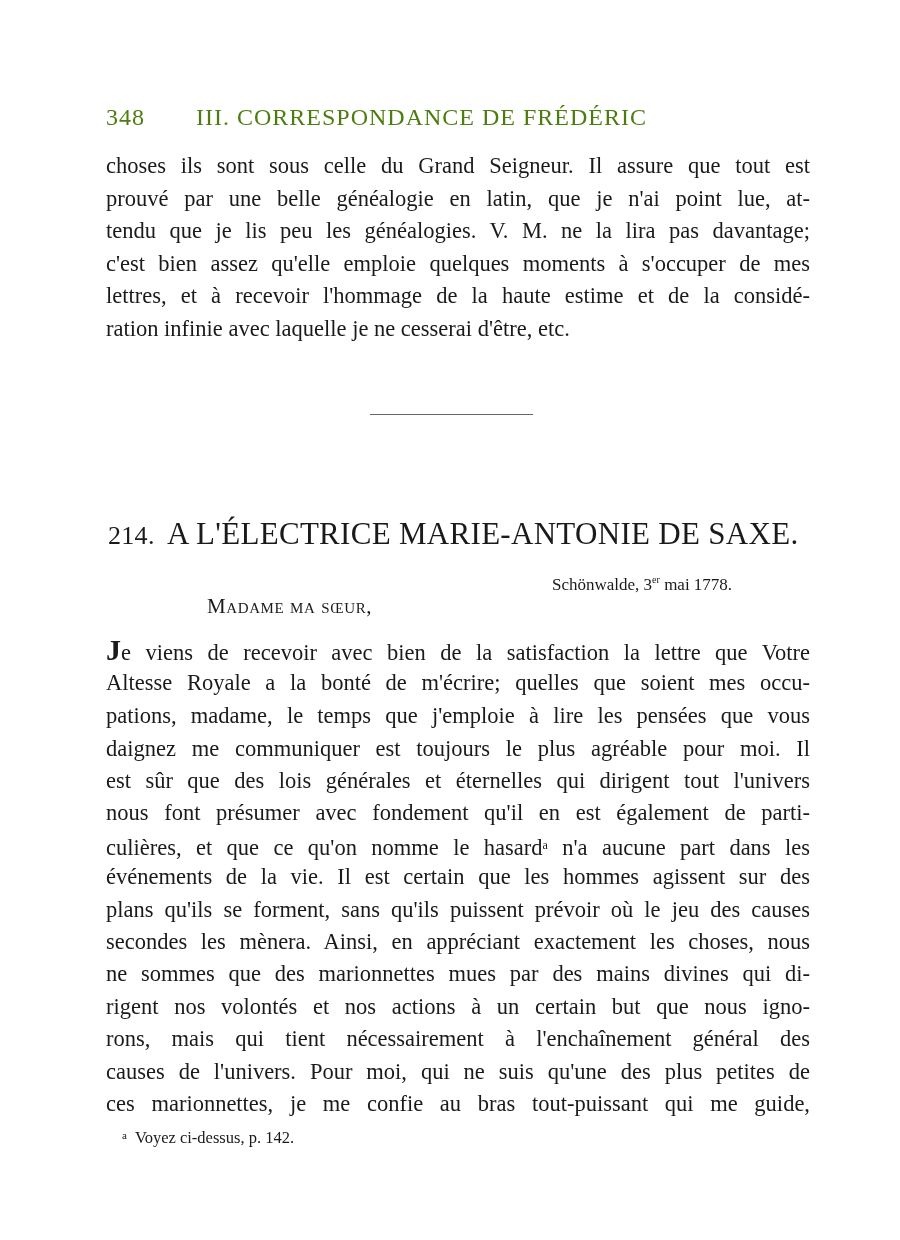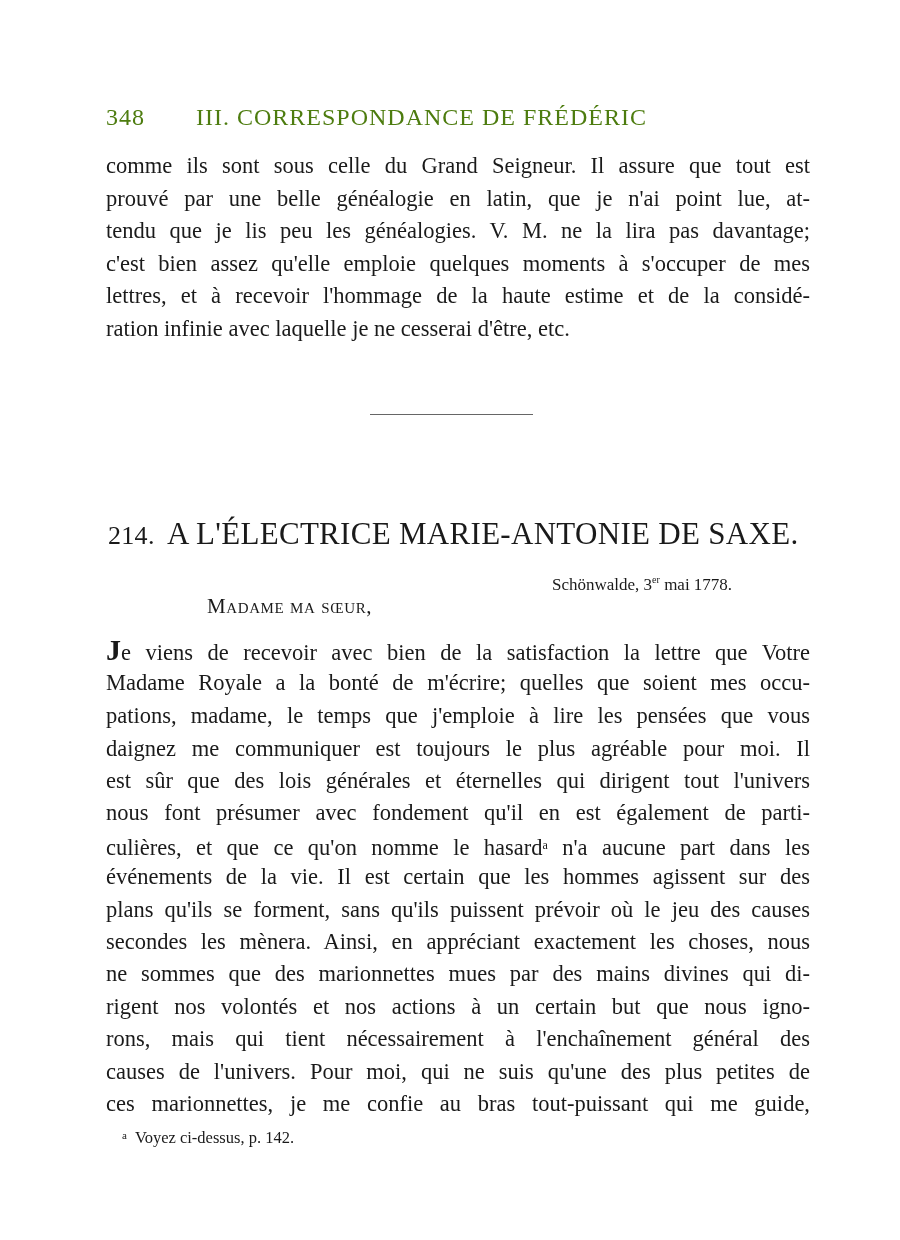--- a/index.html
+++ b/index.html
@@ -47,21 +47,21 @@
     .footnote .fnmark { font-size: 11px; vertical-align: 4px; margin-right: 8px; }
   </style>
 </head>
 <body>
 
 <div class="running-head">
   <span class="pageno">348</span><span>III. CORRESPONDANCE DE FRÉDÉRIC</span>
 </div>
 
 <div>
-  <div class="line" style="top:150px">comme ils sont sous celle du Grand Seigneur.  Il assure que tout est</div>
+  <div class="line" style="top:150px">choses ils sont sous celle du Grand Seigneur.  Il assure que tout est</div>
   <div class="line" style="top:182.5px">prouvé par une belle généalogie en latin, que je n'ai point lue, at-</div>
   <div class="line" style="top:215px">tendu que je lis peu les généalogies.  V. M. ne la lira pas davantage;</div>
   <div class="line" style="top:247.5px">c'est bien assez qu'elle emploie quelques moments à s'occuper de mes</div>
   <div class="line" style="top:280px">lettres, et à recevoir l'hommage de la haute estime et de la considé-</div>
   <div class="line last" style="top:312.5px">ration infinie avec laquelle je ne cesserai d'être, etc.</div>
 </div>
 
 <div class="rule"></div>
 
 <div class="heading">
@@ -70,21 +70,21 @@
 </div>
 
 <div class="dateline">
   <span>Schönwalde, 3</span><sup>er</sup><span> mai 1778.</span>
 </div>
 
 <div class="salutation">Madame ma sœur,</div>
 
 <div>
   <div class="line" style="top:634px"><span class="dropcap">J</span><span>e viens de recevoir avec bien de la satisfaction la lettre que Votre</span></div>
-  <div class="line" style="top:667px">Madame Royale a la bonté de m'écrire; quelles que soient mes occu-</div>
+  <div class="line" style="top:667px">Altesse Royale a la bonté de m'écrire; quelles que soient mes occu-</div>
   <div class="line" style="top:700px">pations, madame, le temps que j'emploie à lire les pensées que vous</div>
   <div class="line" style="top:733px">daignez me communiquer est toujours le plus agréable pour moi.  Il</div>
   <div class="line" style="top:765px">est sûr que des lois générales et éternelles qui dirigent tout l'univers</div>
   <div class="line" style="top:797px">nous font présumer avec fondement qu'il en est également de parti-</div>
   <div class="line" style="top:829px"><span>culières, et que ce qu'on nomme le hasard</span><span class="fnmark">a</span><span> n'a aucune part dans les</span></div>
   <div class="line" style="top:861px">événements de la vie.  Il est certain que les hommes agissent sur des</div>
   <div class="line" style="top:894px">plans qu'ils se forment, sans qu'ils puissent prévoir où le jeu des causes</div>
   <div class="line" style="top:926px">secondes les mènera.  Ainsi, en appréciant exactement les choses, nous</div>
   <div class="line" style="top:958px">ne sommes que des marionnettes mues par des mains divines qui di-</div>
   <div class="line" style="top:991px">rigent nos volontés et nos actions à un certain but que nous igno-</div>

